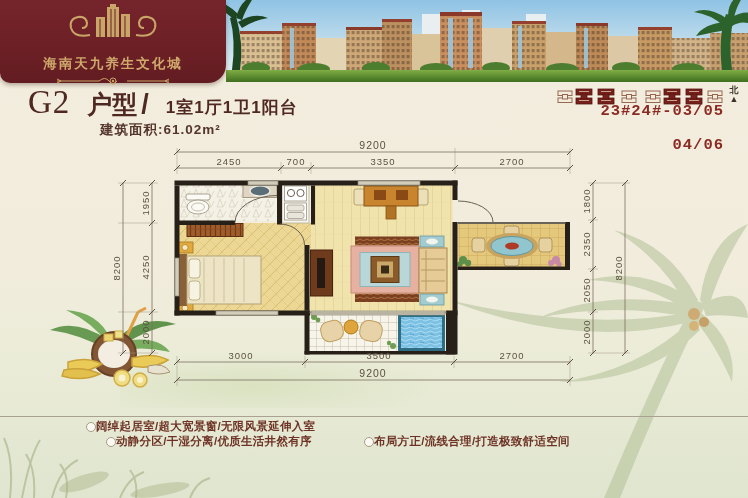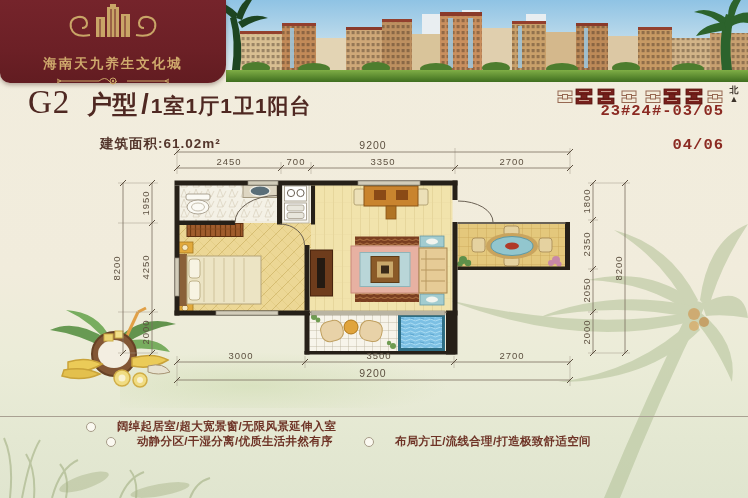--- a/index.html
+++ b/index.html
@@ -20,32 +20,32 @@
   .brand-name{
     color:#cfa96c;font-size:13.5px;font-weight:bold;letter-spacing:2px;
     font-family:"Liberation Serif",serif;margin-top:8px;
   }
   .photo{left:226px;top:0;width:522px;height:82px;z-index:5;}
   
   .title-row{left:28px;top:86px;display:flex;align-items:baseline;color:#4f2822;z-index:4;}
   .t-code{font-family:"Liberation Serif",serif;font-size:33px;font-weight:normal;line-height:1;letter-spacing:1px;}
   .t-type{font-size:25px;font-weight:bold;margin-left:17px;}
   .t-slash{font-size:27px;font-weight:bold;margin:0 2px 0 4px;}
-  .t-layout{font-size:21px;font-weight:bold;letter-spacing:1px;}
-  .t-area{left:100px;top:135px;font-size:13.5px;font-weight:bold;color:#54362c;letter-spacing:1px;z-index:4;}
+  .t-layout{font-size:17px;font-weight:bold;letter-spacing:1px;margin-left:15px;}
+  .t-area{left:100px;top:121px;font-size:13.5px;font-weight:bold;color:#54362c;letter-spacing:1px;z-index:4;}
   
   .units{left:540px;top:102px;width:184px;text-align:right;color:#8b2a22;font-weight:bold;z-index:4;font-family:Liberation Mono, monospace;}
   .units .u1{font-size:15.5px;letter-spacing:1px;}
   .units .u2{font-size:15.5px;letter-spacing:1px;margin-top:16px;}
   .north{left:727px;top:86px;width:14px;text-align:center;color:#3c332a;z-index:4;}
   .north .n-char{font-size:9px;font-weight:bold;line-height:9px;}
   .north .n-tri{font-size:9px;line-height:8px;}
   
   .divider{left:0;top:416px;width:748px;border-top:1px solid #a9a192;z-index:3;}
-  .feat{display:flex;align-items:center;gap:21px;z-index:4;}
+  .feat{display:flex;align-items:center;gap:0;z-index:4;}
   .feat .ring{width:8px;height:8px;border:1.5px solid #a69c88;border-radius:50%;background:#fbf9f1;flex:0 0 auto;}
   .feat .txt{font-size:11.5px;font-weight:bold;color:#6e3326;letter-spacing:.3px;white-space:nowrap;}
   .f0{left:86px;top:419px;} .f1{left:106px;top:434px;} .f2{left:356px;top:419px;} .f3{left:364px;top:434px;}
   .wm{pointer-events:none;}
 </style>
 </head>
 <body>
 
 <div class="stage">
 

